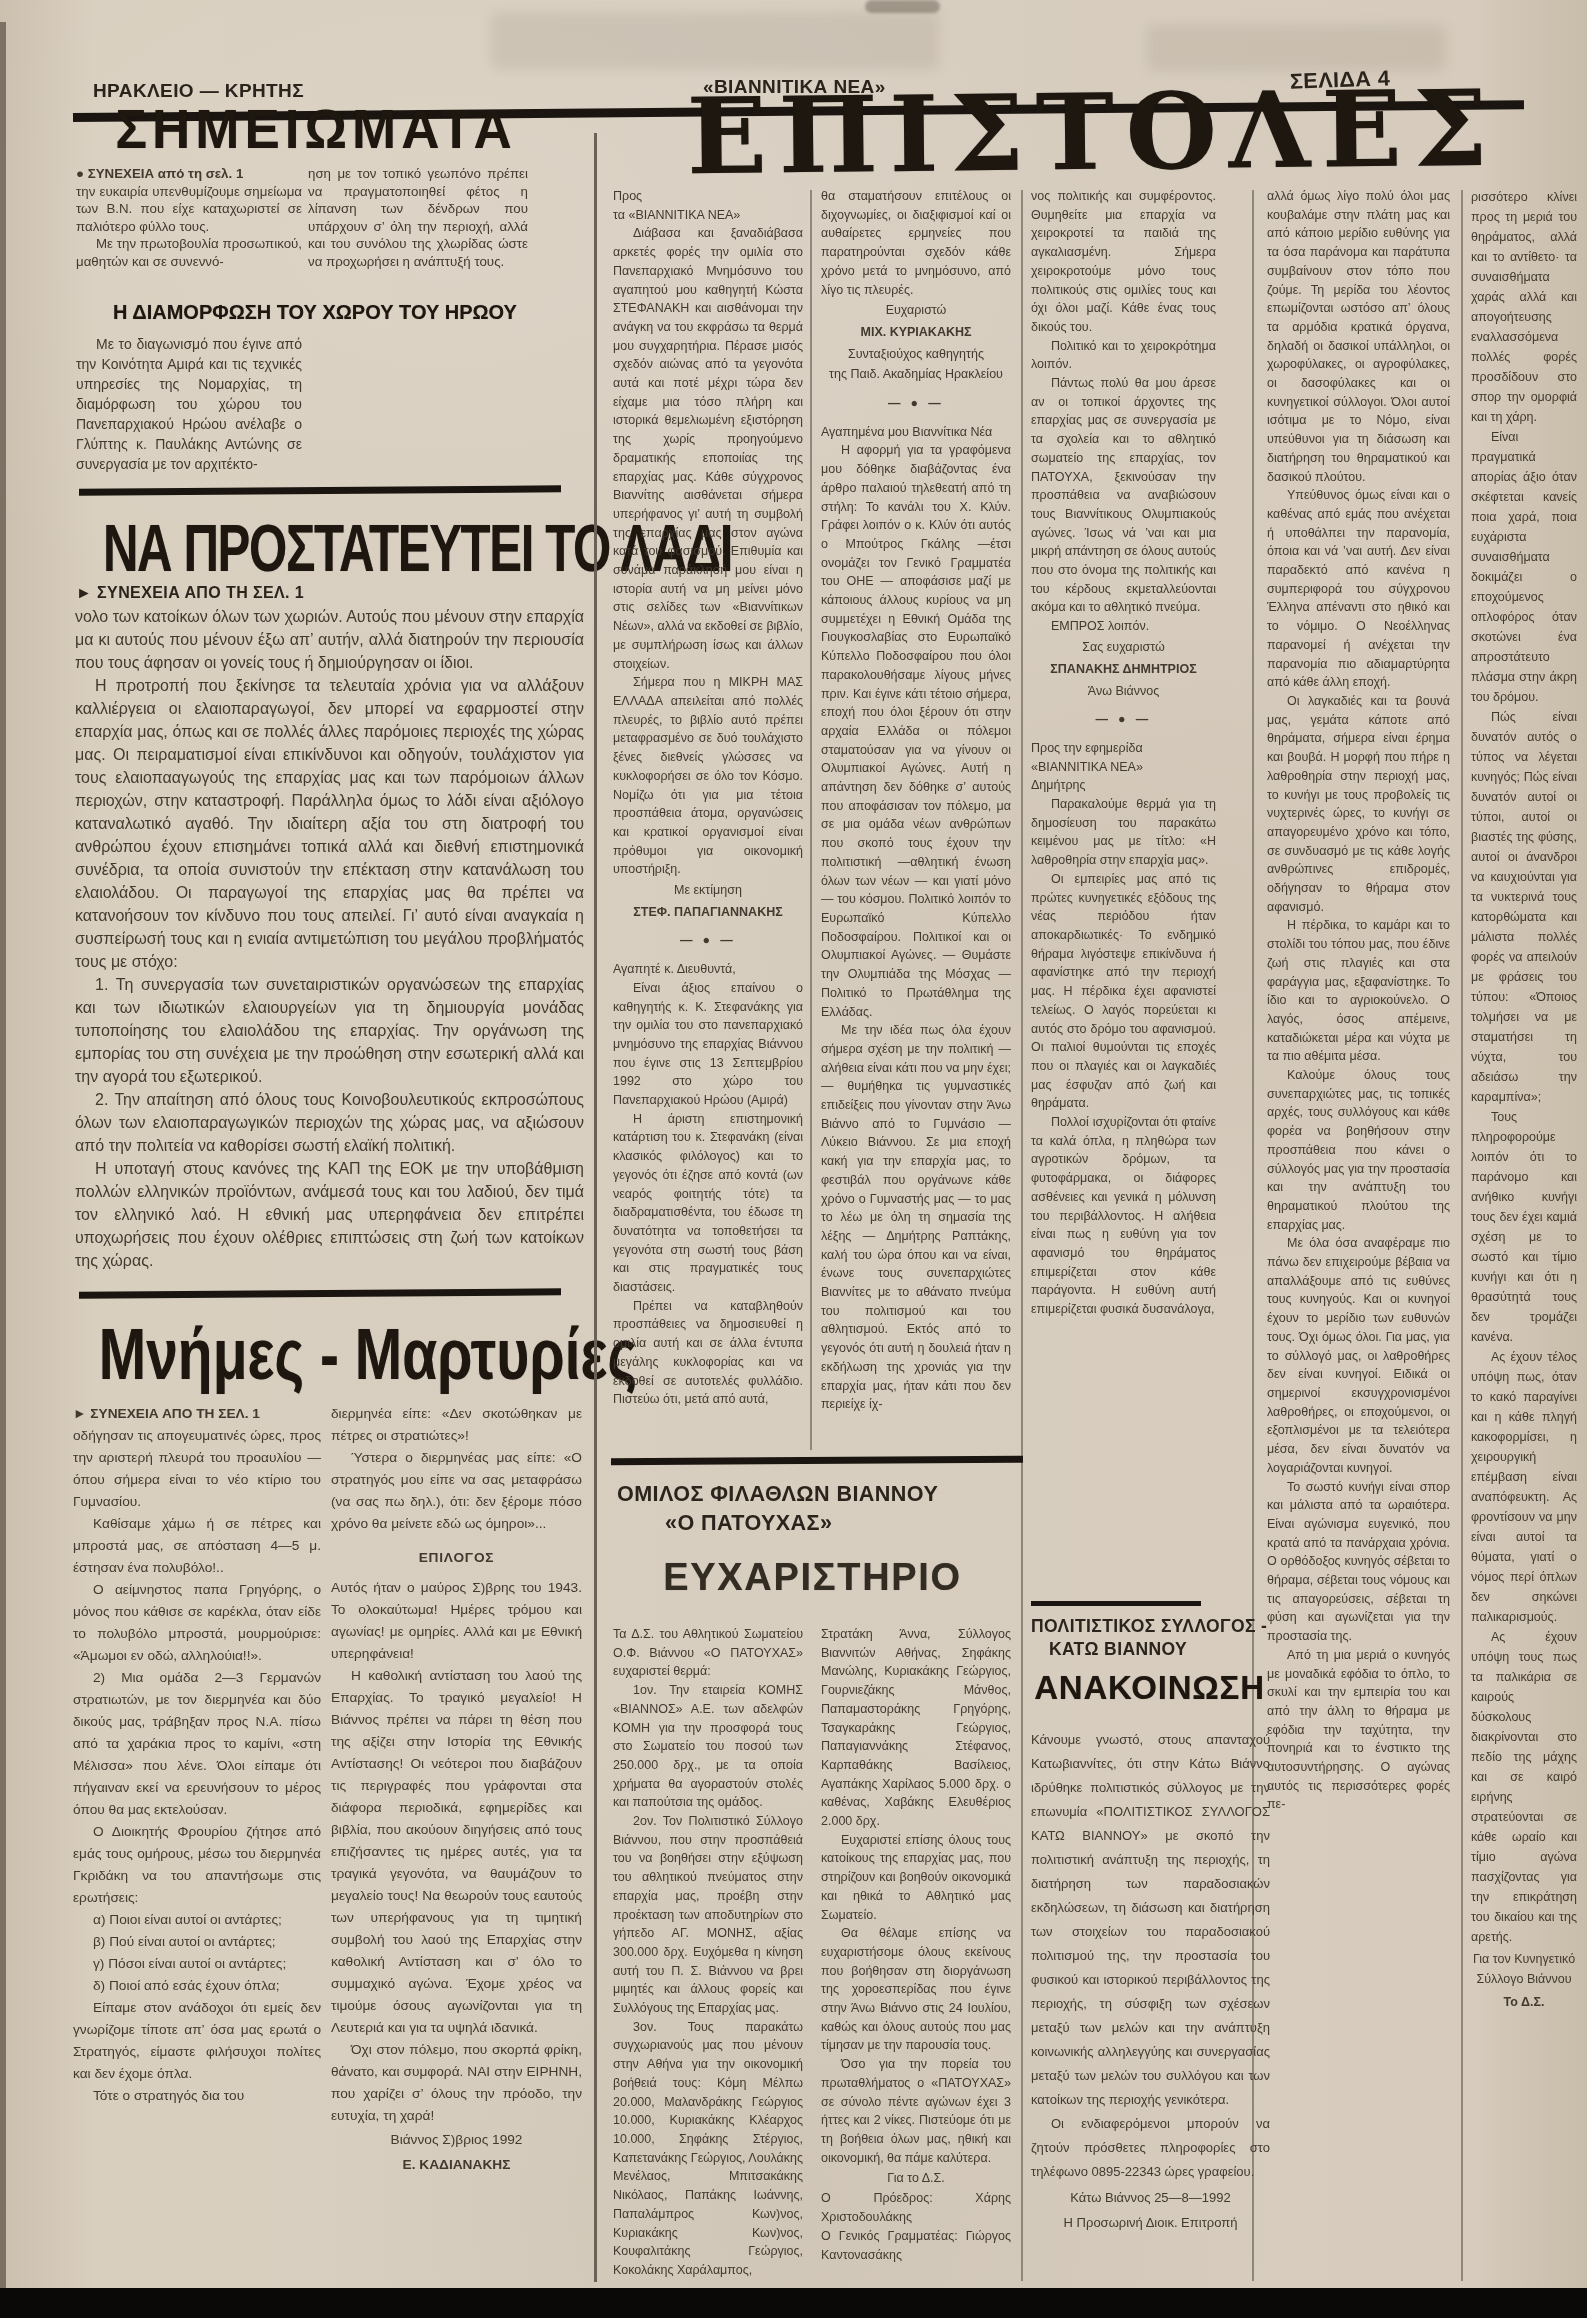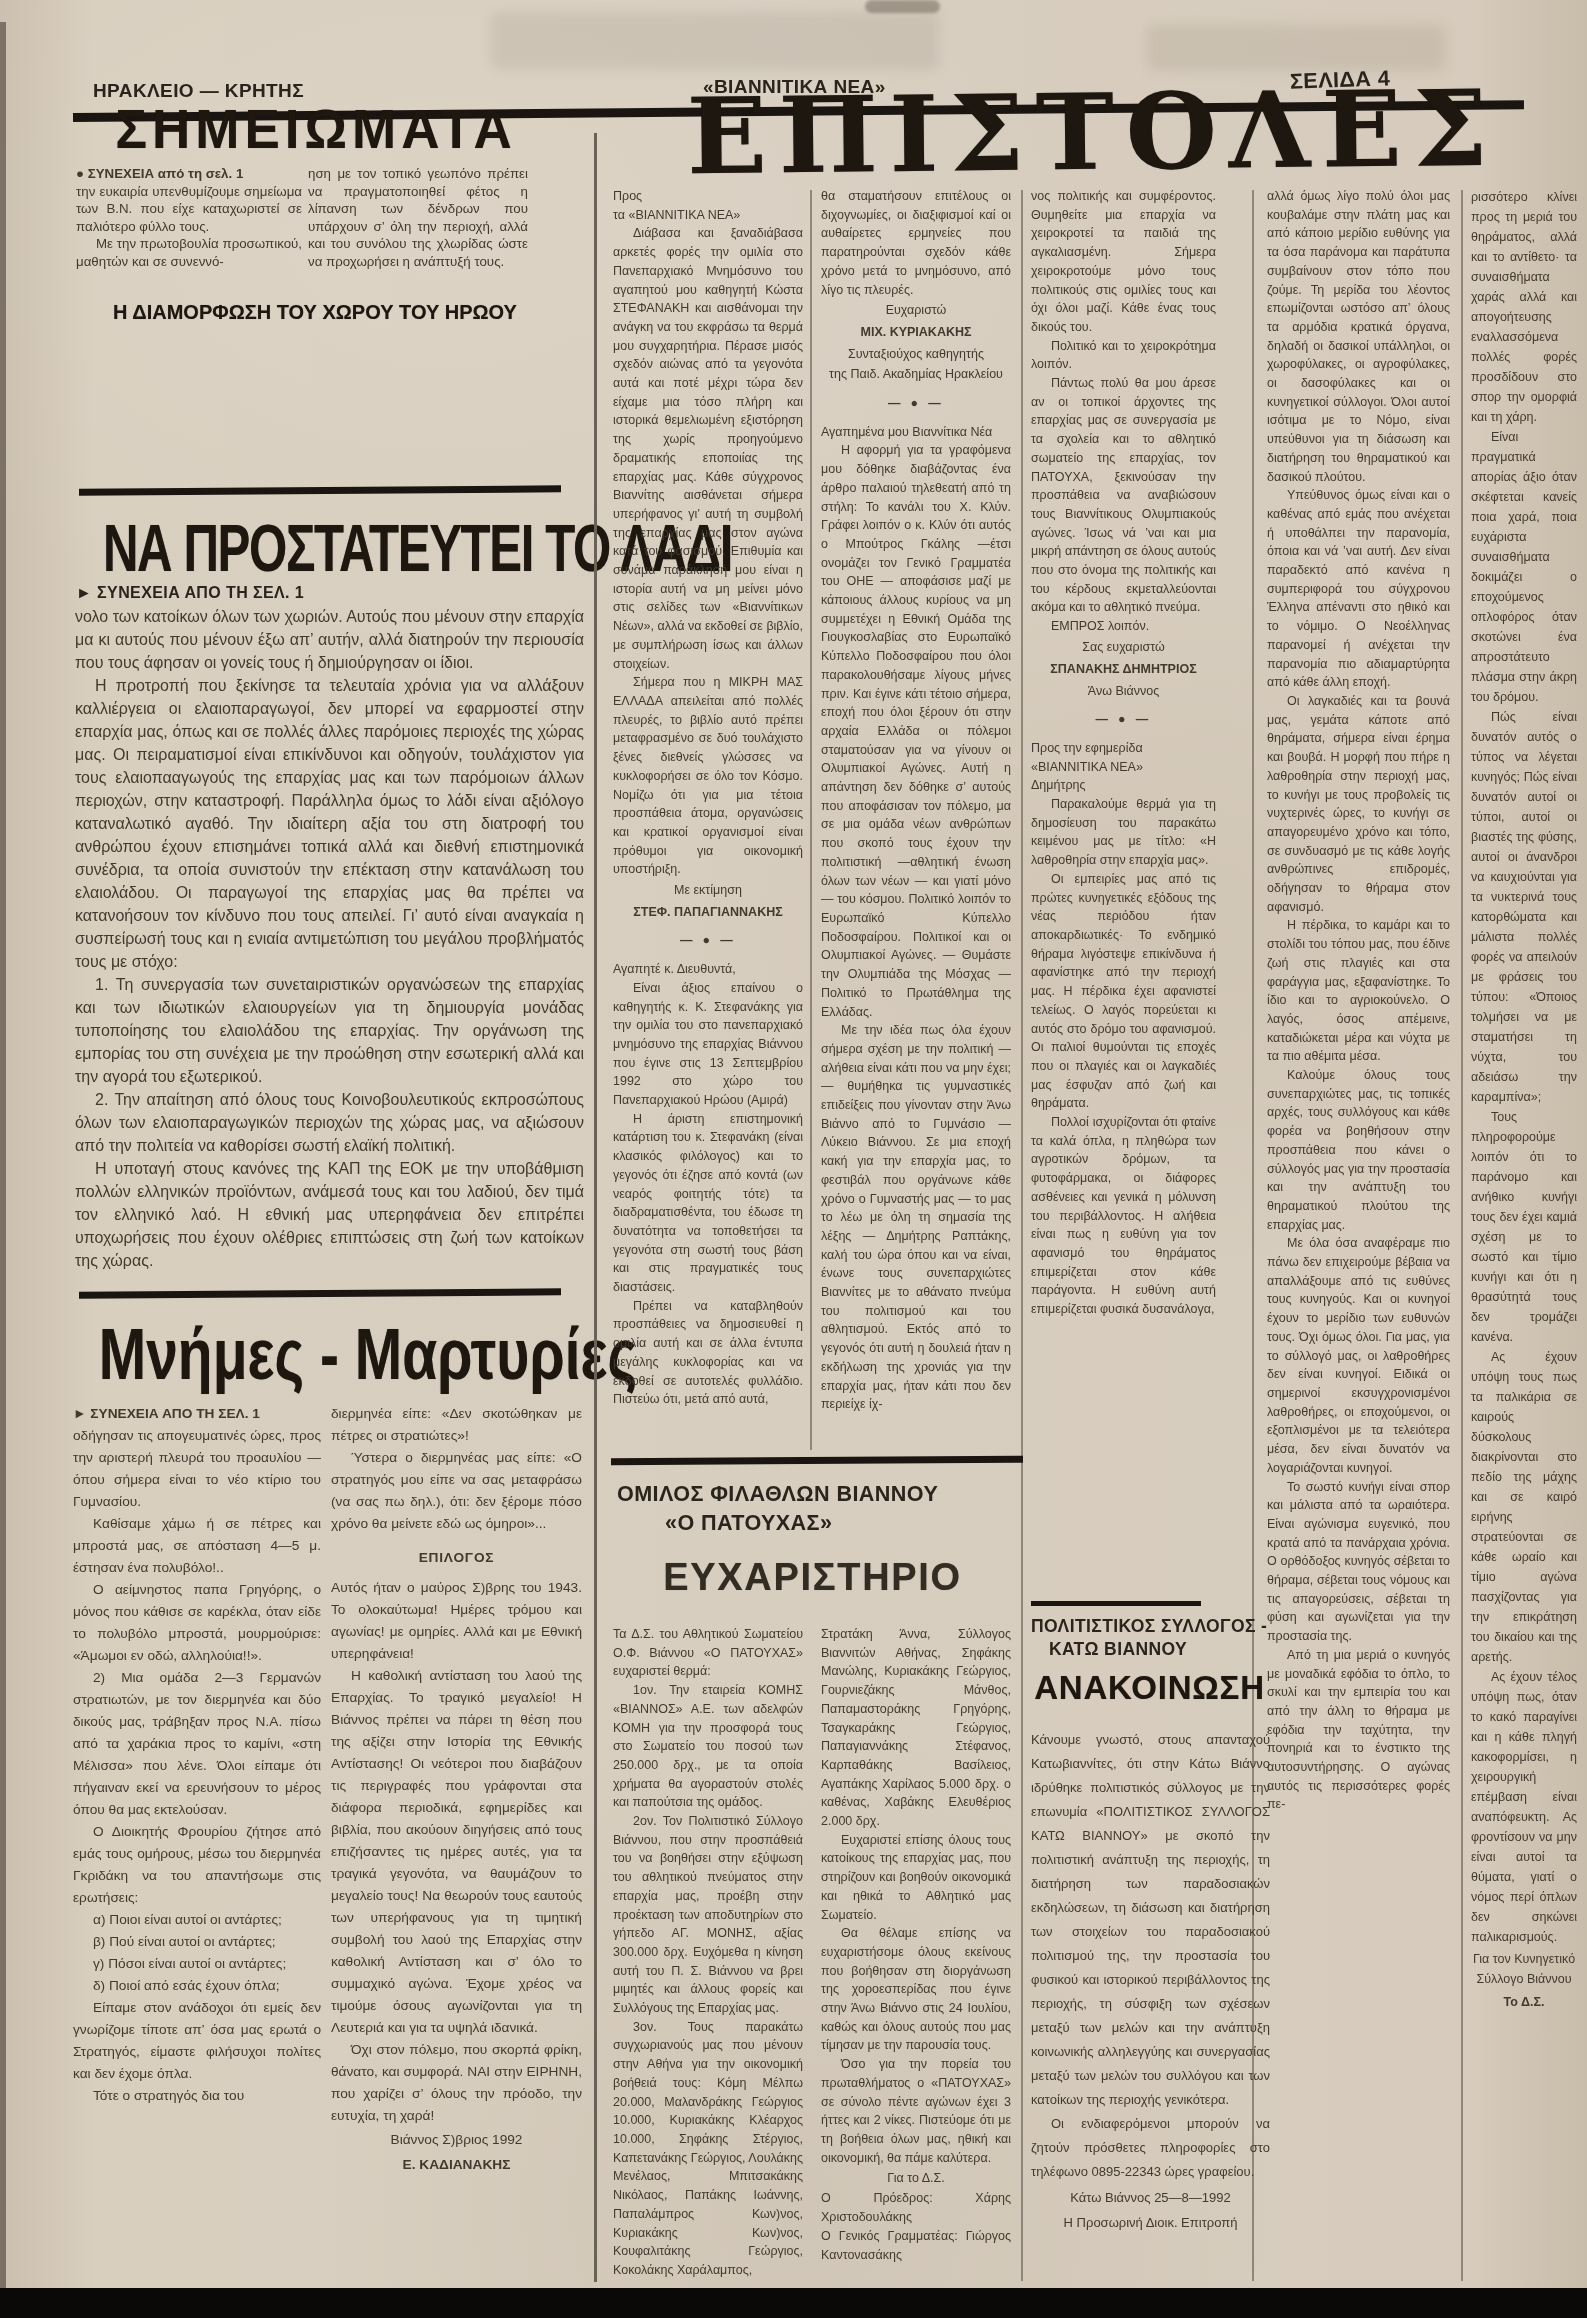--- a/index.html
+++ b/index.html
@@ -47,20 +47,23 @@
   <div class="bigtitle" style="left:79px;top:98px;width:474px;font-size:53px;letter-spacing:5px;transform:scaleY(1.05);">ΣΗΜΕΙΩΜΑΤΑ</div>
   <div class="jcol" style="left:76px;top:165px;width:226px;height:131px;font-size:13.3px;line-height:17.5px;">
       <p class="bold">● ΣΥΝΕΧΕΙΑ από τη σελ. 1</p>
       <p class="lead">την ευκαιρία υπενθυμίζουμε σημείωμα των Β.Ν. που είχε καταχωριστεί σε παλιότερο φύλλο τους.</p>
       <p>Με την πρωτοβουλία προσωπικού, μαθητών και σε συνεννό-</p>
     </div>
   <div class="jcol" style="left:308px;top:165px;width:220px;height:131px;font-size:13.3px;line-height:17.5px;">
       <p class="lead">ηση με τον τοπικό γεωπόνο πρέπει να πραγματοποιηθεί φέτος η λίπανση των δένδρων που υπάρχουν σ’ όλη την περιοχή, αλλά και του συνόλου της χλωρίδας ώστε να προχωρήσει η ανάπτυξή τους.</p>
     </div>
   <div class="bigtitle" style="left:76px;top:301px;width:478px;font-size:20px;">Η ΔΙΑΜΟΡΦΩΣΗ ΤΟΥ ΧΩΡΟΥ ΤΟΥ ΗΡΩΟΥ</div>
+  <div class="jcol" style="left:76px;top:334px;width:226px;height:143px;font-size:14px;line-height:20px;">
+      <p>Με το διαγωνισμό που έγινε από την Κοινότητα Αμιρά και τις τεχνικές υπηρεσίες της Νομαρχίας, τη διαμόρφωση του χώρου του Πανεπαρχιακού Ηρώου ανέλαβε ο Γλύπτης κ. Παυλάκης Αντώνης σε συνεργασία με τον αρχιτέκτο-</p>
+    </div>
   <div class="hrule" style="left:79px;top:487px;width:482px;height:6.7px;transform:rotate(-0.4deg);"></div>
 
   <div class="bigtitle" style="left:58px;top:509px;width:499px;font-size:60px;transform:scale(0.82,1.12);transform-origin:center top;letter-spacing:-1.7px;white-space:nowrap;">ΝΑ ΠΡΟΣΤΑΤΕΥΤΕΙ ΤΟ ΛΑΔΙ</div>
   <div class="hdr" style="left:76px;top:584px;font-size:16px;">► ΣΥΝΕΧΕΙΑ ΑΠΟ ΤΗ ΣΕΛ. 1</div>
   <div class="jcol" style="left:75px;top:605px;width:509px;height:678px;font-size:16px;line-height:23px;">
       <p class="lead">νολο των κατοίκων όλων των χωριών. Αυτούς που μένουν στην επαρχία μα κι αυτούς που μένουν έξω απ’ αυτήν, αλλά διατηρούν την περιουσία που τους άφησαν οι γονείς τους ή δημιούργησαν οι ίδιοι.</p>
       <p>Η προτροπή που ξεκίνησε τα τελευταία χρόνια για να αλλάξουν καλλιέργεια οι ελαιοπαραγωγοί, δεν μπορεί να εφαρμοστεί στην επαρχία μας, όπως και σε πολλές άλλες παρόμοιες περιοχές της χώρας μας. Οι πειραματισμοί είναι επικίνδυνοι και οδηγούν, τουλάχιστον για τους ελαιοπααγωγούς της επαρχίας μας και των παρόμοιων άλλων περιοχών, στην καταστροφή. Παράλληλα όμως το λάδι είναι αξιόλογο καταναλωτικό αγαθό. Την ιδιαίτερη αξία του στη διατροφή του ανθρώπου έχουν επισημάνει τοπικά αλλά και διεθνή επιστημονικά συνέδρια, τα οποία συνιστούν την επέκταση στην κατανάλωση του ελαιολάδου. Οι παραγωγοί της επαρχίας μας θα πρέπει να κατανοήσουν τον κίνδυνο που τους απειλεί. Γι’ αυτό είναι αναγκαία η συσπείρωσή τους και η ενιαία αντιμετώπιση του μεγάλου προβλήματός τους με στόχο:</p>
       <p>1. Τη συνεργασία των συνεταιριστικών οργανώσεων της επαρχίας και των ιδιωτικών ελαιουργείων για τη δημιουργία μονάδας τυποποίησης του ελαιολάδου της επαρχίας. Την οργάνωση της εμπορίας του στη συνέχεια με την προώθηση στην εσωτερική αλλά και την αγορά του εξωτερικού.</p>
       <p>2. Την απαίτηση από όλους τους Κοινοβουλευτικούς εκπροσώπους όλων των ελαιοπαραγωγικών περιοχών της χώρας μας, να αξιώσουν από την πολιτεία να καθορίσει σωστή ελαϊκή πολιτική.</p>
       <p>Η υποταγή στους κανόνες της ΚΑΠ της ΕΟΚ με την υποβάθμιση πολλών ελληνικών προϊόντων, ανάμεσά τους και του λαδιού, δεν τιμά τον ελληνικό λαό. Η εθνική μας υπερηφάνεια δεν επιτρέπει υποχωρήσεις που έχουν ολέθριες επιπτώσεις στη ζωή των κατοίκων της χώρας.</p>
@@ -145,22 +148,22 @@
       <p>Καλούμε όλους τους συνεπαρχιώτες μας, τις τοπικές αρχές, τους συλλόγους και κάθε φορέα να βοηθήσουν στην προσπάθεια που κάνει ο σύλλογός μας για την προστασία και την ανάπτυξη του θηραματικού πλούτου της επαρχίας μας.</p>
       <p>Με όλα όσα αναφέραμε πιο πάνω δεν επιχειρούμε βέβαια να απαλλάξουμε από τις ευθύνες τους κυνηγούς. Και οι κυνηγοί έχουν το μερίδιο των ευθυνών τους. Όχι όμως όλοι. Για μας, για το σύλλογό μας, οι λαθροθήρες δεν είναι κυνηγοί. Ειδικά οι σημερινοί εκσυγχρονισμένοι λαθροθήρες, οι εποχούμενοι, οι εξοπλισμένοι με τα τελειότερα μέσα, δεν είναι δυνατόν να λογαριάζονται κυνηγοί.</p>
       <p>Το σωστό κυνήγι είναι σπορ και μάλιστα από τα ωραιότερα. Είναι αγώνισμα ευγενικό, που κρατά από τα πανάρχαια χρόνια. Ο ορθόδοξος κυνηγός σέβεται το θήραμα, σέβεται τους νόμους και τις απαγορεύσεις, σέβεται τη φύση και αγωνίζεται για την προστασία της.</p>
       <p>Από τη μια μεριά ο κυνηγός με μοναδικά εφόδια το όπλο, το σκυλί και την εμπειρία του και από την άλλη το θήραμα με εφόδια την ταχύτητα, την πονηριά και το ένστικτο της αυτοσυντήρησης. Ο αγώνας αυτός τις περισσότερες φορές πε-</p>
     </div>
   <div class="jcol letters" style="left:1471px;top:187px;width:106px;height:2095px;font-size:12.5px;line-height:20px;overflow-wrap:anywhere;">
       <p class="lead">ρισσότερο κλίνει προς τη μεριά του θηράματος, αλλά και το αντίθετο· τα συναισθήματα χαράς αλλά και απογοήτευσης εναλλασσόμενα πολλές φορές προσδίδουν στο σπορ την ομορφιά και τη χάρη.</p>
       <p>Είναι πραγματικά απορίας άξιο όταν σκέφτεται κανείς ποια χαρά, ποια ευχάριστα συναισθήματα δοκιμάζει ο εποχούμενος οπλοφόρος όταν σκοτώνει ένα απροστάτευτο πλάσμα στην άκρη του δρόμου.</p>
       <p>Πώς είναι δυνατόν αυτός ο τύπος να λέγεται κυνηγός; Πώς είναι δυνατόν αυτοί οι τύποι, αυτοί οι βιαστές της φύσης, αυτοί οι άνανδροι να καυχιούνται για τα νυκτερινά τους κατορθώματα και μάλιστα πολλές φορές να απειλούν με φράσεις του τύπου: «Όποιος τολμήσει να με σταματήσει τη νύχτα, του αδειάσω την καραμπίνα»;</p>
       <p>Τους πληροφορούμε λοιπόν ότι το παράνομο και ανήθικο κυνήγι τους δεν έχει καμιά σχέση με το σωστό και τίμιο κυνήγι και ότι η θρασύτητά τους δεν τρομάζει κανένα.</p>
+      <p>Ας έχουν τέλος υπόψη πως, όταν το κακό παραγίνει και η κάθε πληγή κακοφορμίσει, η χειρουργική επέμβαση είναι αναπόφευκτη. Ας φροντίσουν να μην είναι αυτοί τα θύματα, γιατί ο νόμος περί όπλων δεν σηκώνει παλικαρισμούς.</p>
       <p>Ας έχουν υπόψη τους πως τα παλικάρια σε καιρούς δύσκολους διακρίνονται στο πεδίο της μάχης και σε καιρό ειρήνης στρατεύονται σε κάθε ωραίο και τίμιο αγώνα πασχίζοντας για την επικράτηση του δικαίου και της αρετής.</p>
-      <p>Ας έχουν τέλος υπόψη πως, όταν το κακό παραγίνει και η κάθε πληγή κακοφορμίσει, η χειρουργική επέμβαση είναι αναπόφευκτη. Ας φροντίσουν να μην είναι αυτοί τα θύματα, γιατί ο νόμος περί όπλων δεν σηκώνει παλικαρισμούς.</p>
       <p class="sigc">Για τον Κυνηγετικό Σύλλογο Βιάννου</p>
       <p class="sig">Το Δ.Σ.</p>
     </div>
 
   <div class="vrule thin" style="left:810px;top:190px;height:1260px;"></div>
   <div class="vrule thin" style="left:1021px;top:190px;height:2091px;"></div>
   <div class="vrule thin" style="left:1252px;top:190px;height:2091px;"></div>
   <div class="vrule thin" style="left:1461px;top:190px;height:2091px;"></div>
 
   <div class="hrule" style="left:611px;top:1457px;width:412px;height:6.7px;transform:rotate(-0.35deg);"></div>

